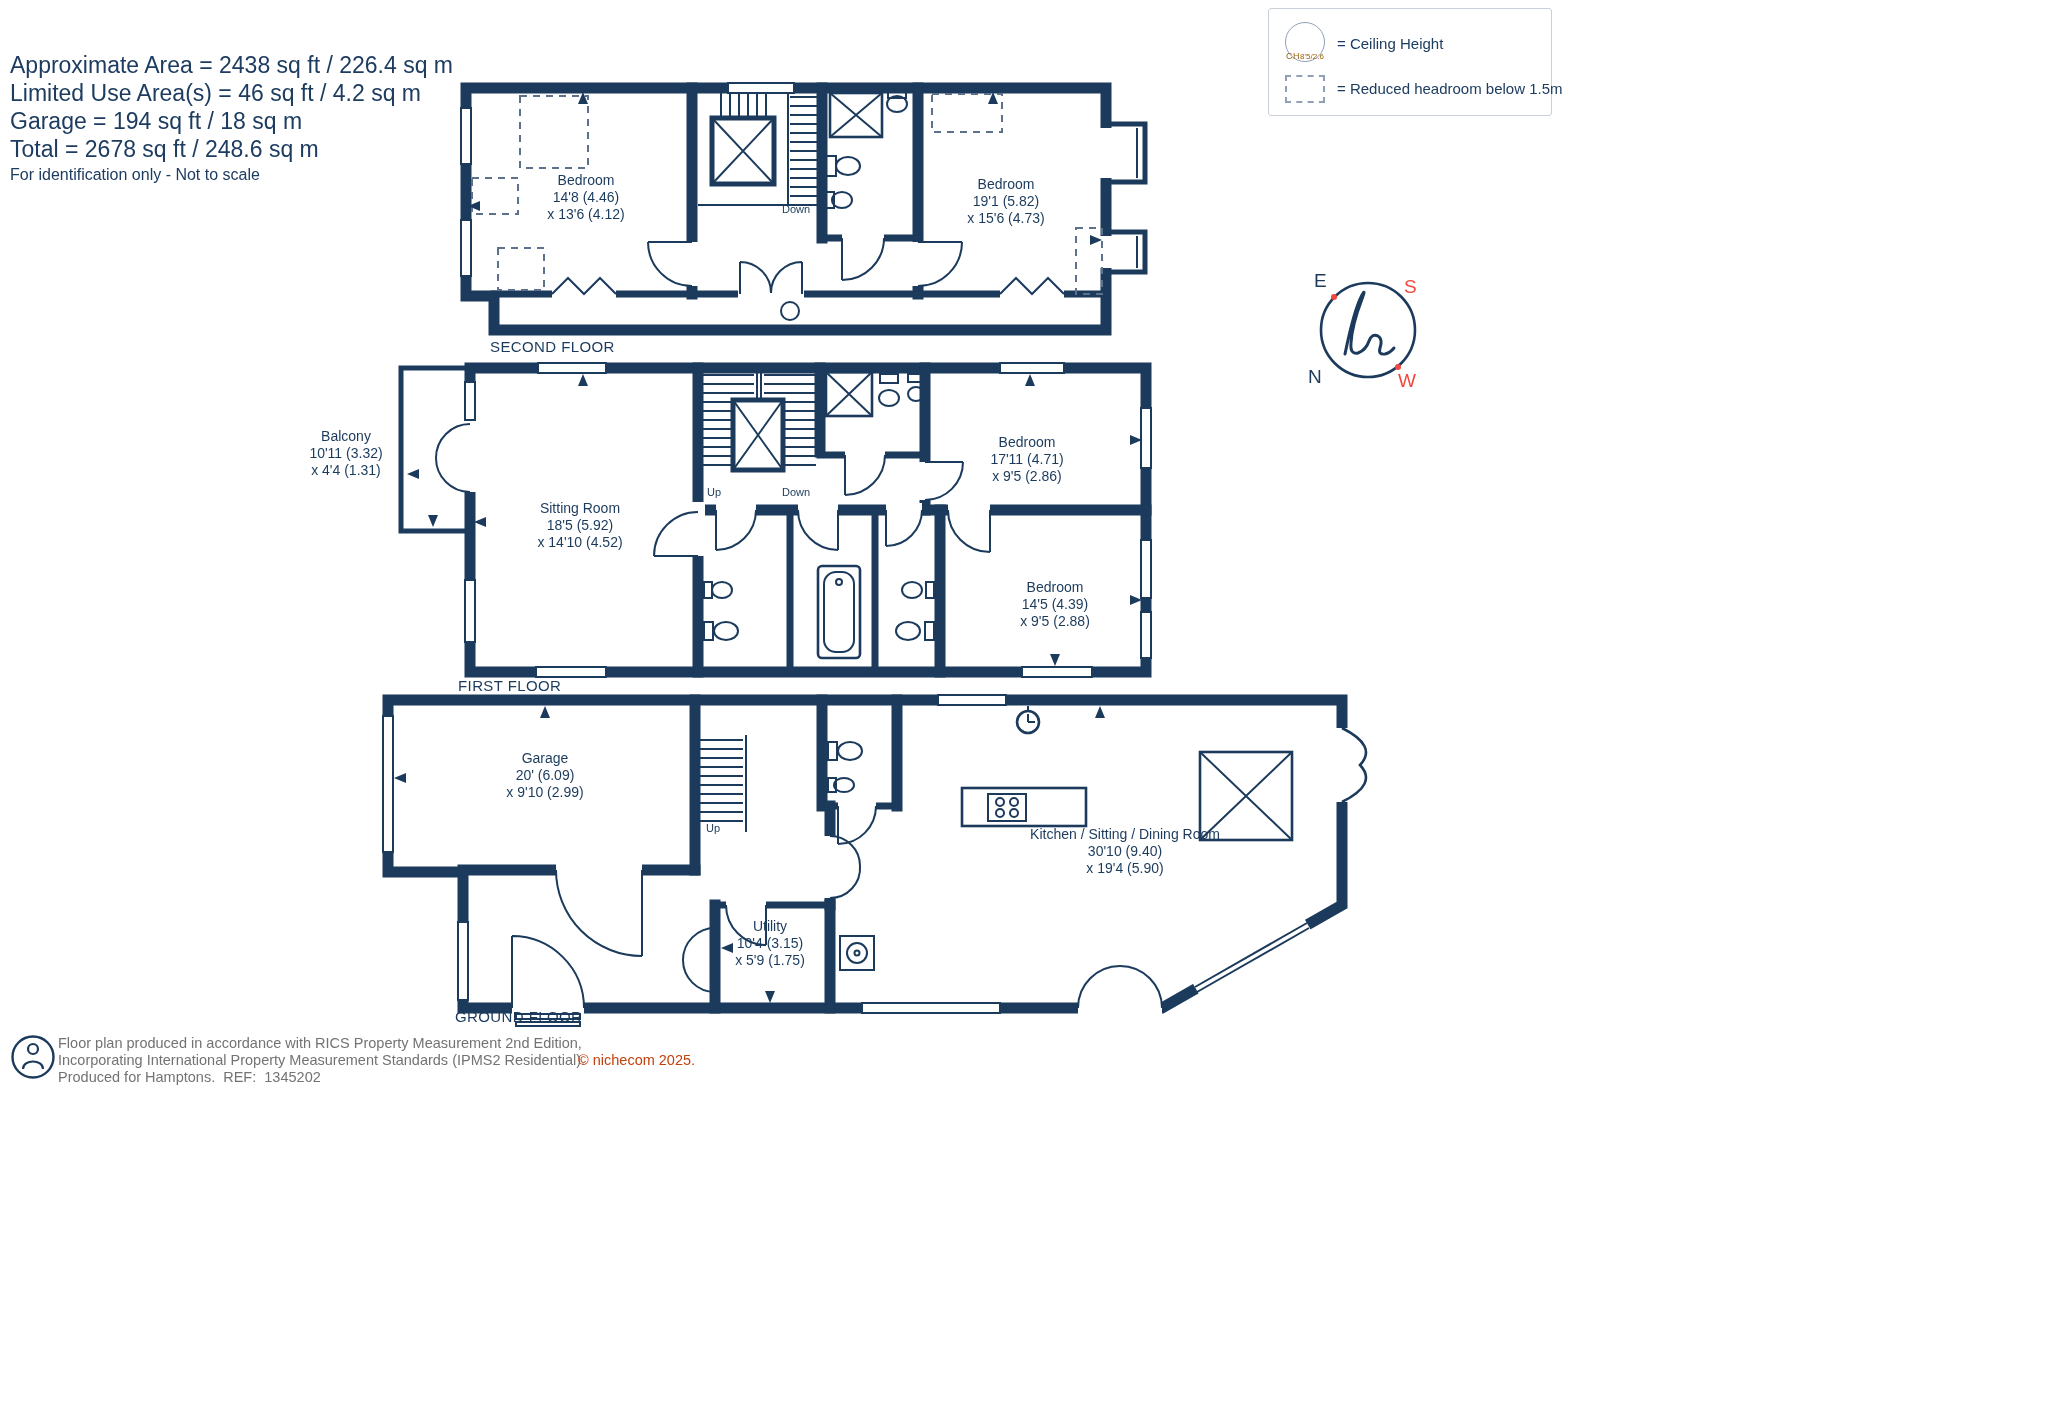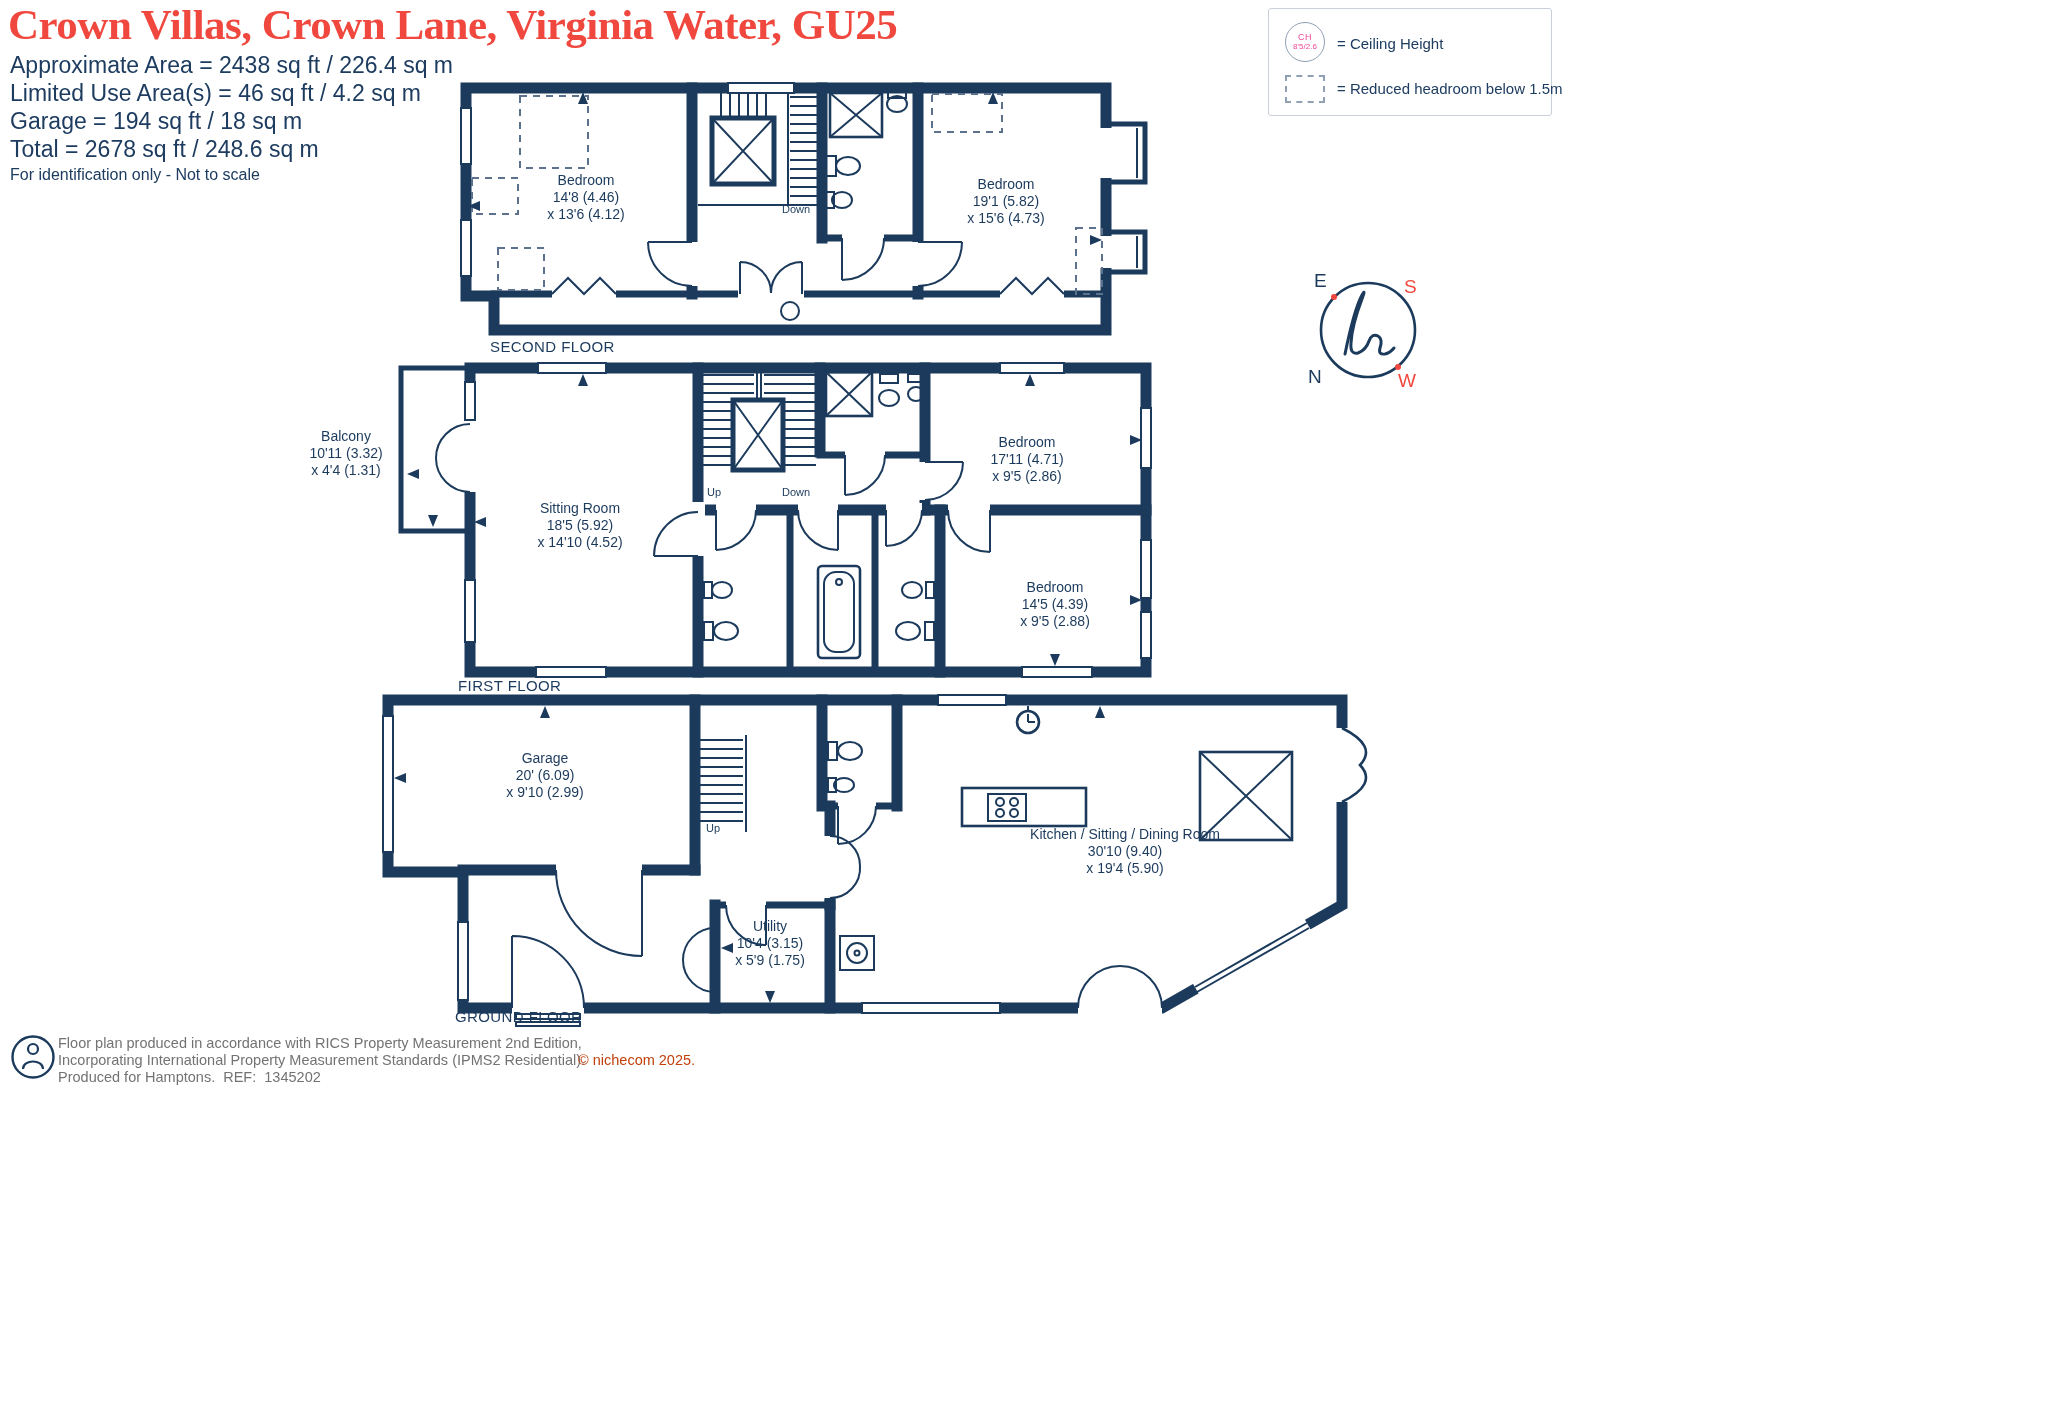--- a/index.html
+++ b/index.html
@@ -5,21 +5,21 @@
   *{margin:0;padding:0;box-sizing:border-box}
   html,body{background:#fff}
   body{font-family:"Liberation Sans",sans-serif;color:#1b3a5c}
   .canvas{position:relative;width:2048px;height:1427px;background:#fff;overflow:hidden}
   .abs{position:absolute}
   .title{left:8px;top:0px;font-family:"Liberation Serif",serif;font-weight:700;font-size:43px;letter-spacing:-0.5px;color:#f0483e;white-space:nowrap}
   .area-line{left:10px;font-size:23px;color:#1d3c60;white-space:nowrap}
   .disclaimer{left:10px;top:166px;font-size:16px;color:#1d3c60}
   .legend{left:1268px;top:8px;width:284px;height:108px;border:1.5px solid #c9d0da;border-radius:3px}
   .legend .ch-circle{position:absolute;left:16px;top:13px;width:40px;height:40px;border:1.5px solid #8fa0b4;border-radius:50%;
-      display:flex;flex-direction:column;align-items:center;justify-content:center;color:#ec4899;line-height:1.05}
+      display:flex;flex-direction:row;align-items:flex-end;justify-content:center;color:#a16207;line-height:1.05}
   .legend .ch-circle .l1{font-size:9px;letter-spacing:.5px}
   .legend .ch-circle .l2{font-size:8px;white-space:nowrap}
   .legend .row-label{position:absolute;left:68px;font-size:15px;color:#1d3c60;white-space:nowrap}
   .legend .dash-box{position:absolute;left:16px;top:66px;width:40px;height:28px;border:2px dashed #8fa0b4}
   .floor-label{position:absolute;font-size:15px;letter-spacing:.4px;color:#1b3a5c;white-space:nowrap}
   .room-label{position:absolute;transform:translateX(-50%);text-align:center;font-size:14px;line-height:17px;color:#1b3a5c;white-space:nowrap}
   .stair-label{position:absolute;transform:translateX(-50%);font-size:11px;color:#1b3a5c;white-space:nowrap}
   .compass-letter{position:absolute;font-size:19px;color:#1b3a5c}
   .compass-letter.red{color:#f0483e}
   .footer-line{position:absolute;left:58px;font-size:14.5px;color:#737373;white-space:pre}
@@ -269,21 +269,20 @@
     </g>
 
     <g>
       <circle class="t3" cx="1368" cy="330" r="47"></circle>
       <path d="M1345 354 Q1354 310 1362 295 Q1366 288 1362 299 Q1352 325 1351 343 Q1350 355 1358 353 Q1366 350 1369 341 Q1372 333 1378 336 Q1383 339 1380 348 Q1378 355 1385 354 Q1390 353 1394 348" fill="none" stroke="#1b3a5c" stroke-width="3" stroke-linecap="round"></path>
       <circle cx="1334" cy="297" r="3" fill="#f0483e"></circle>
       <circle cx="1398" cy="367" r="3" fill="#f0483e"></circle>
     </g>
   </svg>
 
-  <div class="abs title">Crown Villas, Crown Lane, Virginia Water, GU25</div>
   <div class="abs area-line" style="top:52px">Approximate Area = 2438 sq ft / 226.4 sq m</div>
   <div class="abs area-line" style="top:80px">Limited Use Area(s) = 46 sq ft / 4.2 sq m</div>
   <div class="abs area-line" style="top:108px">Garage = 194 sq ft / 18 sq m</div>
   <div class="abs area-line" style="top:136px">Total = 2678 sq ft / 248.6 sq m</div>
   <div class="abs disclaimer">For identification only - Not to scale</div>
 
   <div class="abs legend">
     <div class="ch-circle">
       <span class="l1">CH</span>
       <span class="l2">8'5/2.6</span>

